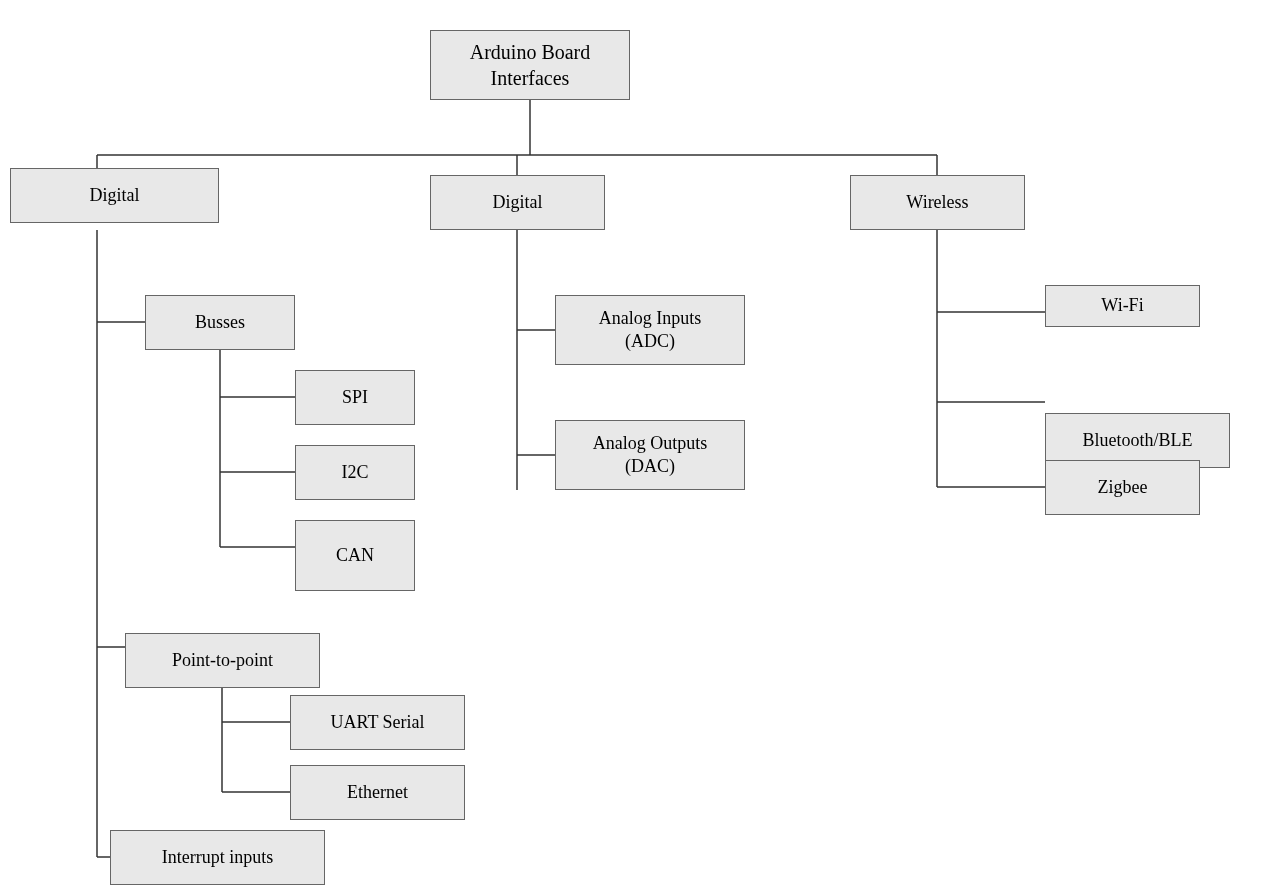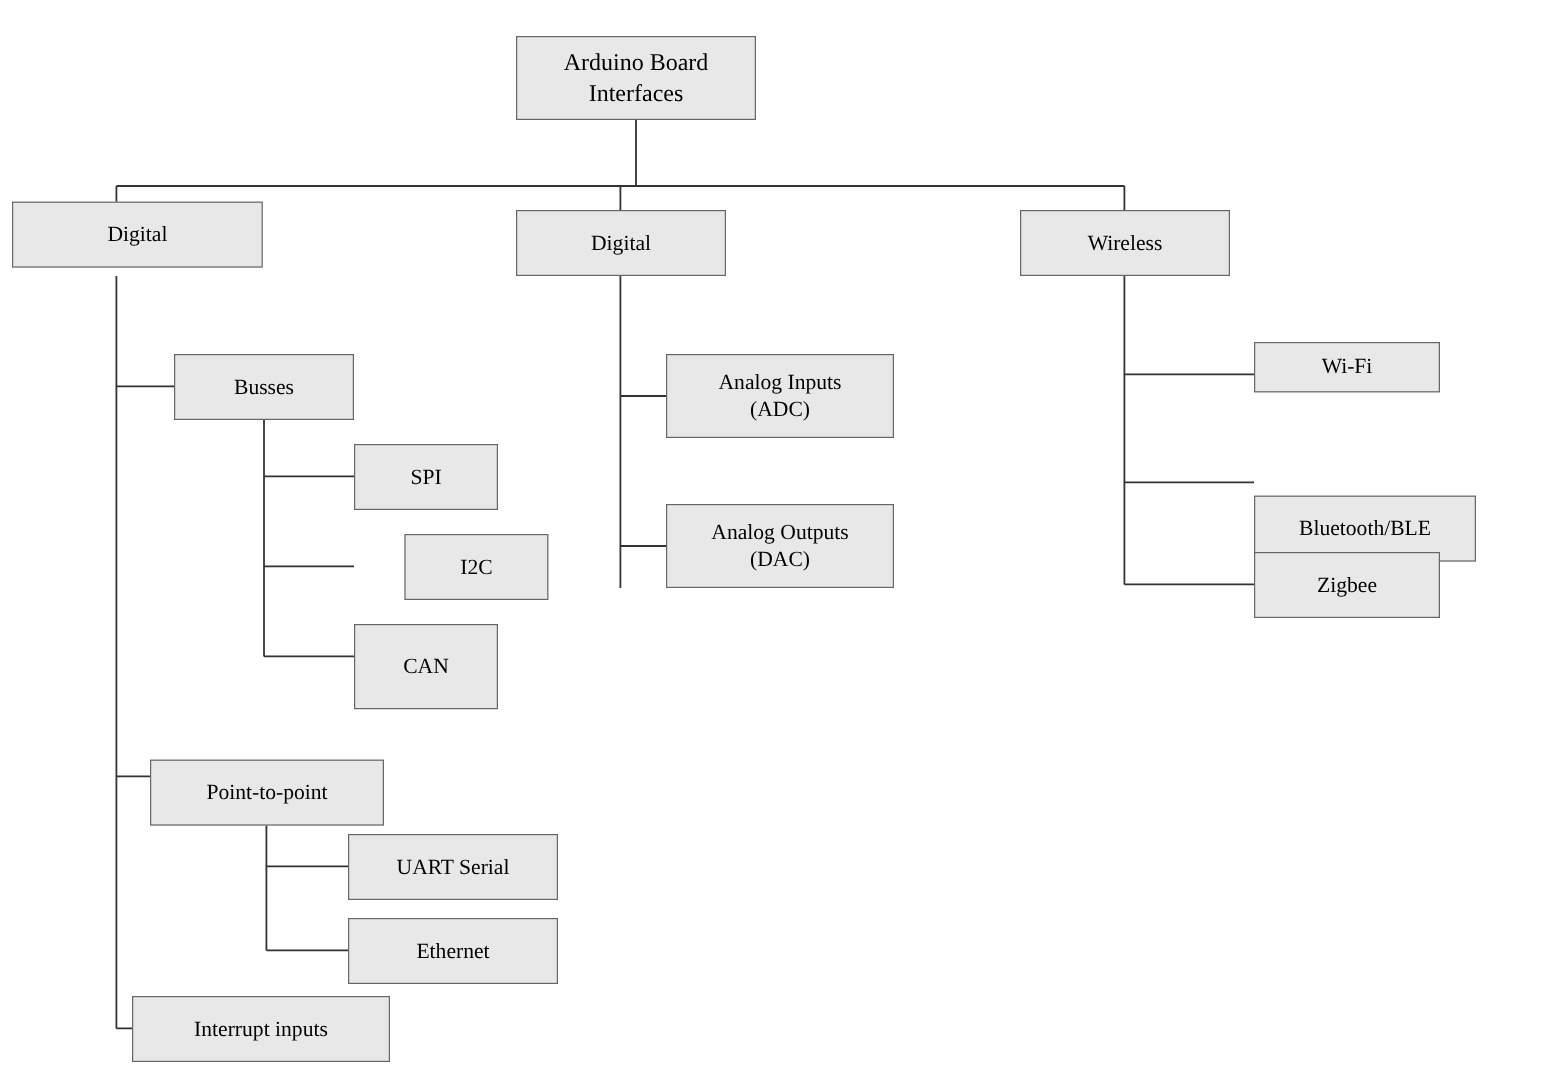--- a/index.html
+++ b/index.html
@@ -108,21 +108,21 @@
   </div>
   <div class="node" style="left:850px;top:175px;width:175px;height:55px;">
     <span>Wireless</span>
   </div>
   <div class="node" style="left:145px;top:295px;width:150px;height:55px;">
     <span>Busses</span>
   </div>
   <div class="node" style="left:295px;top:370px;width:120px;height:55px;">
     <span>SPI</span>
   </div>
-  <div class="node" style="left:295px;top:445px;width:120px;height:55px;margin-left:42px;">
+  <div class="node" style="left:295px;top:445px;width:120px;height:55px;">
     <span>I2C</span>
   </div>
   <div class="node" style="left:295px;top:520px;width:120px;height:71px;">
     <span>CAN</span>
   </div>
   <div class="node" style="left:555px;top:295px;width:190px;height:70px;">
     <span style="white-space:pre-line;">Analog Inputs
 (ADC)</span>
   </div>
   <div class="node" style="left:555px;top:420px;width:190px;height:70px;">

